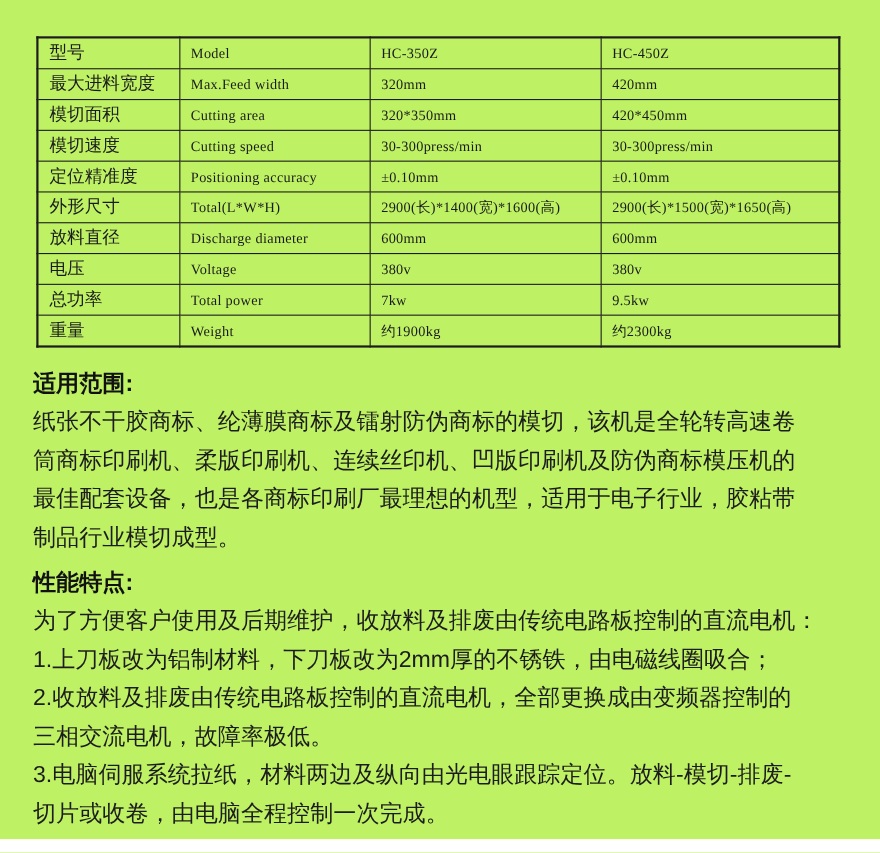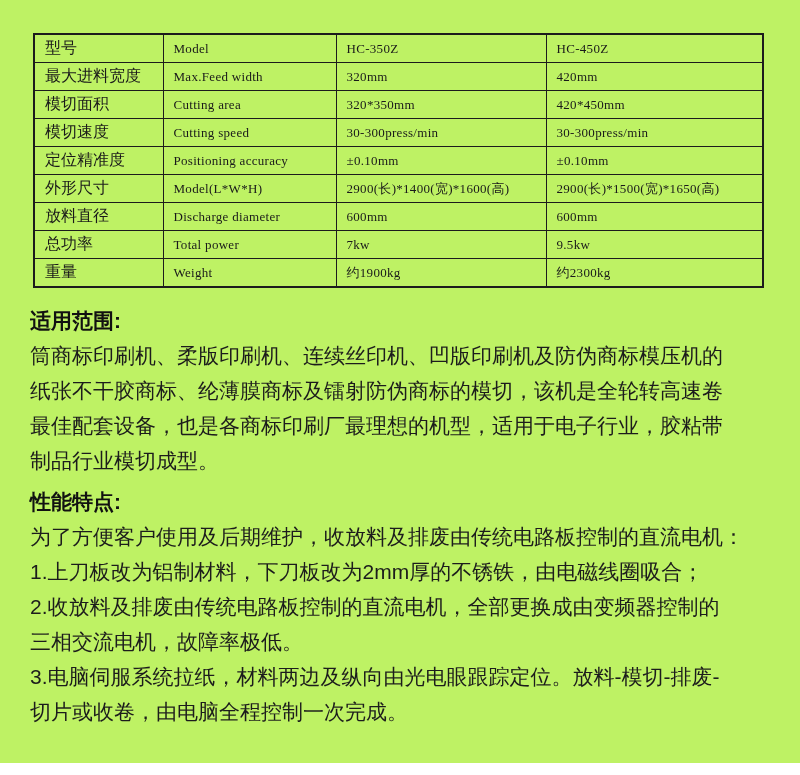--- a/index.html
+++ b/index.html
@@ -113,32 +113,38 @@
 
   <tr>
     <td class="cn">定位精准度</td>
     <td class="en">Positioning accuracy</td>
     <td class="v1">±0.10mm</td>
     <td class="v2">±0.10mm</td>
   </tr>
 
   <tr>
     <td class="cn">外形尺寸</td>
-    <td class="en">Model(L*W*H)</td>
+    <td class="en">Total(L*W*H)</td>
     <td class="v1">2900(长)*1400(宽)*1600(高)</td>
     <td class="v2">2900(长)*1500(宽)*1650(高)</td>
   </tr>
 
   <tr>
     <td class="cn">放料直径</td>
     <td class="en">Discharge diameter</td>
     <td class="v1">600mm</td>
     <td class="v2">600mm</td>
   </tr>
 
+  <tr>
+    <td class="cn">电压</td>
+    <td class="en">Voltage</td>
+    <td class="v1">380v</td>
+    <td class="v2">380v</td>
+  </tr>
 
   <tr>
     <td class="cn">总功率</td>
     <td class="en">Total power</td>
     <td class="v1">7kw</td>
     <td class="v2">9.5kw</td>
   </tr>
 
   <tr>
     <td class="cn">重量</td>
@@ -146,22 +152,22 @@
     <td class="v1">约1900kg</td>
     <td class="v2">约2300kg</td>
   </tr>
 </tbody>
   </table>
 
   <div class="content">
   <div class="section">
     <div class="section-heading">适用范围:</div>
     <div class="section-lines">
+          <div class="line">纸张不干胶商标、纶薄膜商标及镭射防伪商标的模切，该机是全轮转高速卷</div>
           <div class="line">筒商标印刷机、柔版印刷机、连续丝印机、凹版印刷机及防伪商标模压机的</div>
-          <div class="line">纸张不干胶商标、纶薄膜商标及镭射防伪商标的模切，该机是全轮转高速卷</div>
           <div class="line">最佳配套设备，也是各商标印刷厂最理想的机型，适用于电子行业，胶粘带</div>
           <div class="line">制品行业模切成型。</div>
         </div>
   </div>
 
   <div class="section">
     <div class="section-heading">性能特点:</div>
     <div class="section-lines">
           <div class="line">为了方便客户使用及后期维护，收放料及排废由传统电路板控制的直流电机：</div>
           <div class="line">1.上刀板改为铝制材料，下刀板改为2mm厚的不锈铁，由电磁线圈吸合；</div>

